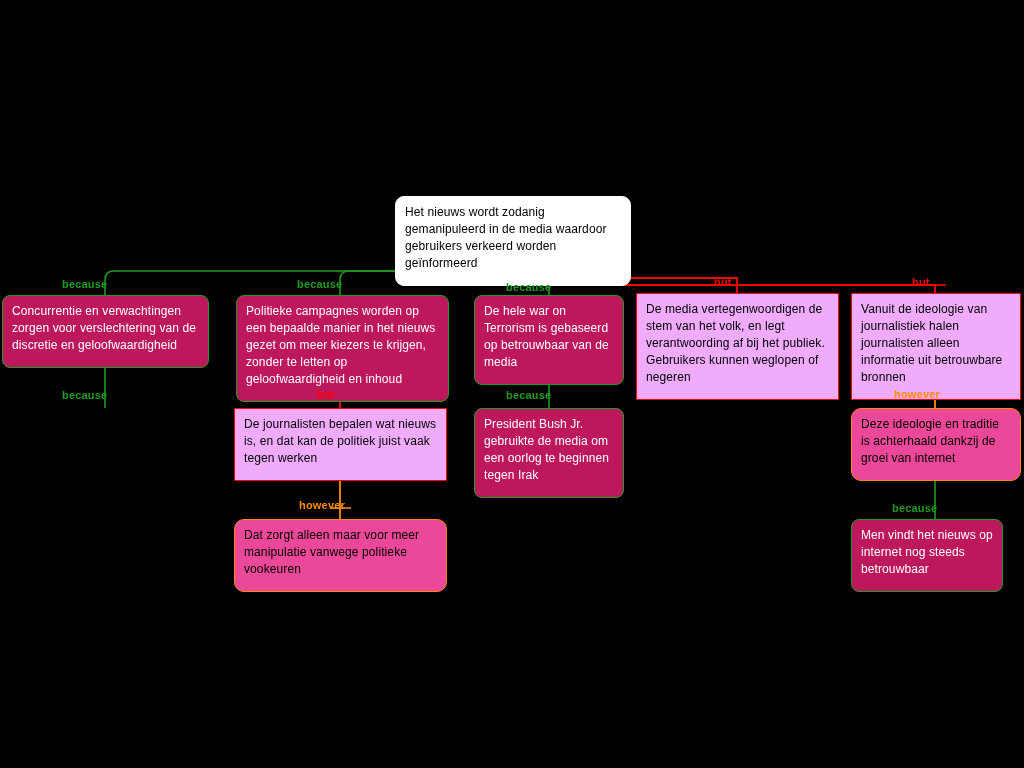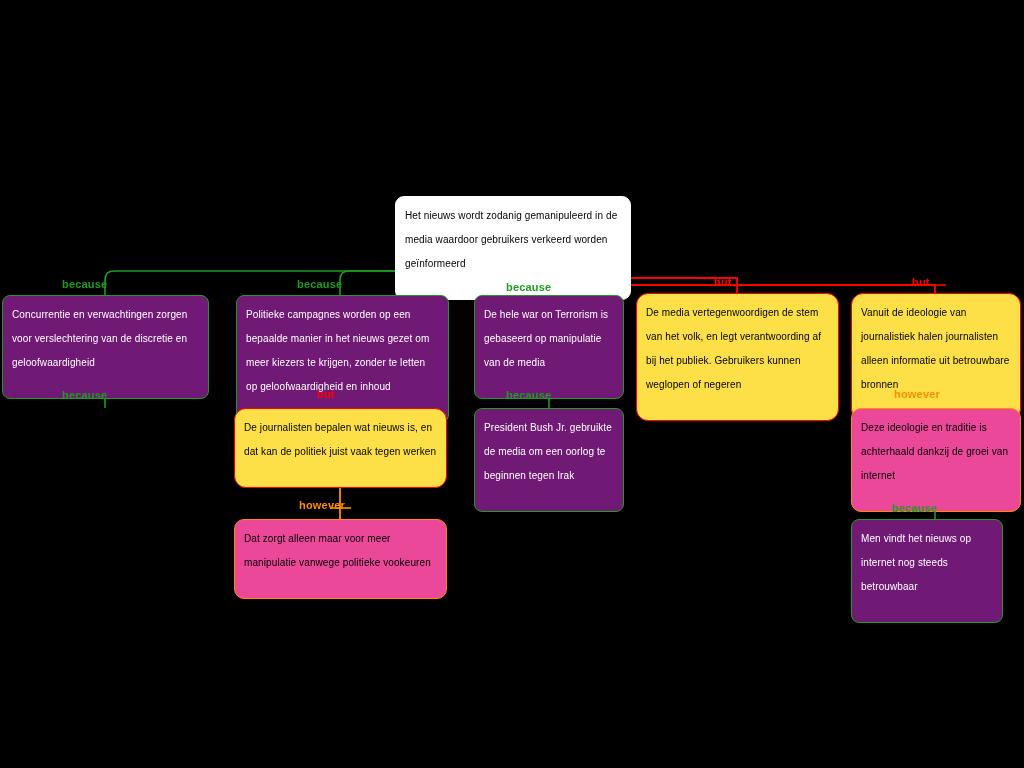--- a/index.html
+++ b/index.html
@@ -1,34 +1,34 @@
 <!DOCTYPE html>
 <html><head>
 <meta charset="utf-8">
 <style>
   html,body{margin:0;padding:0;background:#000;}
   body{width:1024px;height:768px;position:relative;overflow:hidden;
        font-family:"Liberation Sans","DejaVu Sans",sans-serif;}
   #canvas{position:absolute;left:0;top:0;width:1024px;height:768px;}
   svg#wires{position:absolute;left:0;top:0;width:1024px;height:768px;}
 
-  .node{position:absolute;box-sizing:border-box;padding:7px 9px 23px 9px;
-        font-size:10px;line-height:24px;letter-spacing:.1px;}
+  .node{position:absolute;box-sizing:border-box;padding:7px 9px 13px 9px;
+        font-size:12px;line-height:17px;letter-spacing:.1px;}
   .node .txt{display:block;white-space:pre-line;}
 
   
   .node.root{background:#ffffff;color:#000000;border:1px solid #ffffff;
              border-radius:9px;}
 
   
-  .node.green{background:#701a75;color:#ffffff;border:1.6px solid #1f9c1f;
+  .node.green{background:#be185d;color:#ffffff;border:1.6px solid #1f9c1f;
               border-radius:8px;}
   
-  .node.red{background:#fde047;color:#000000;border:1.6px solid #ff0000;
-            border-radius:12px;}
+  .node.red{background:#f0abfc;color:#000000;border:1.6px solid #ff0000;
+            border-radius:1px;}
   
   .node.orange{background:#ec4899;color:#000000;border:1.6px solid #ff8c00;
                border-radius:10px;}
 
   .conn-label{position:absolute;font-size:11px;font-weight:bold;
               letter-spacing:.2px;line-height:9px;white-space:nowrap;}
   .conn-label.because{color:#1f9c1f;}
   .conn-label.but{color:#ff0000;}
   .conn-label.however{color:#ff8c00;}
 </style>
@@ -101,21 +101,21 @@
 
   <div class="node green" style="left:2px;top:295px;width:207px;">
     <span class="txt">Concurrentie en verwachtingen zorgen voor verslechtering van de discretie en geloofwaardigheid</span>
   </div>
 
   <div class="node green" style="left:236px;top:295px;width:213px;">
     <span class="txt">Politieke campagnes worden op een bepaalde manier in het nieuws gezet om meer kiezers te krijgen, zonder te letten op geloofwaardigheid en inhoud</span>
   </div>
 
   <div class="node green" style="left:474px;top:295px;width:150px;">
-    <span class="txt">De hele war on Terrorism is gebaseerd op manipulatie van de media</span>
+    <span class="txt">De hele war on Terrorism is gebaseerd op betrouwbaar van de media</span>
   </div>
 
   <div class="node red" style="left:636px;top:293px;width:203px;">
     <span class="txt">De media vertegenwoordigen de stem van het volk, en legt verantwoording af bij het publiek. Gebruikers kunnen weglopen of negeren</span>
   </div>
 
   <div class="node red" style="left:851px;top:293px;width:170px;">
     <span class="txt">Vanuit de ideologie van journalistiek halen journalisten alleen informatie uit betrouwbare bronnen</span>
   </div>
 

